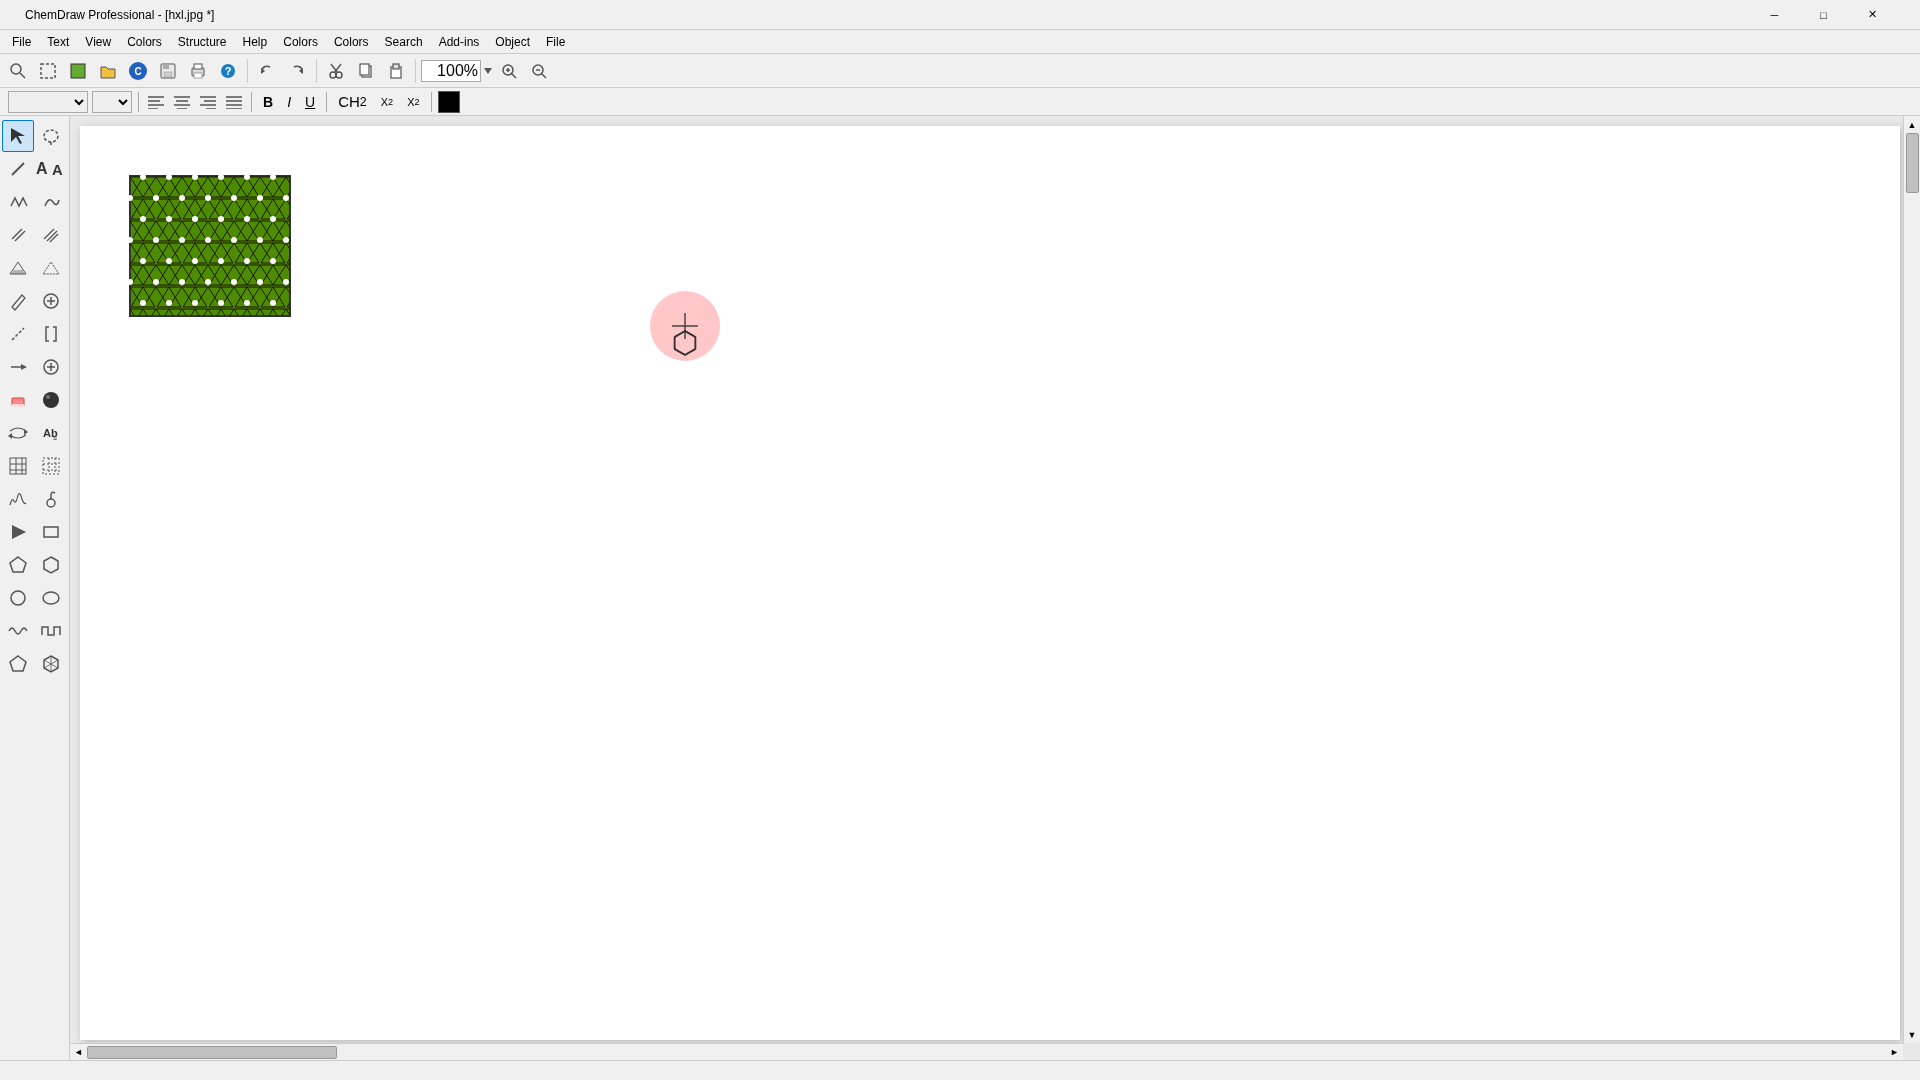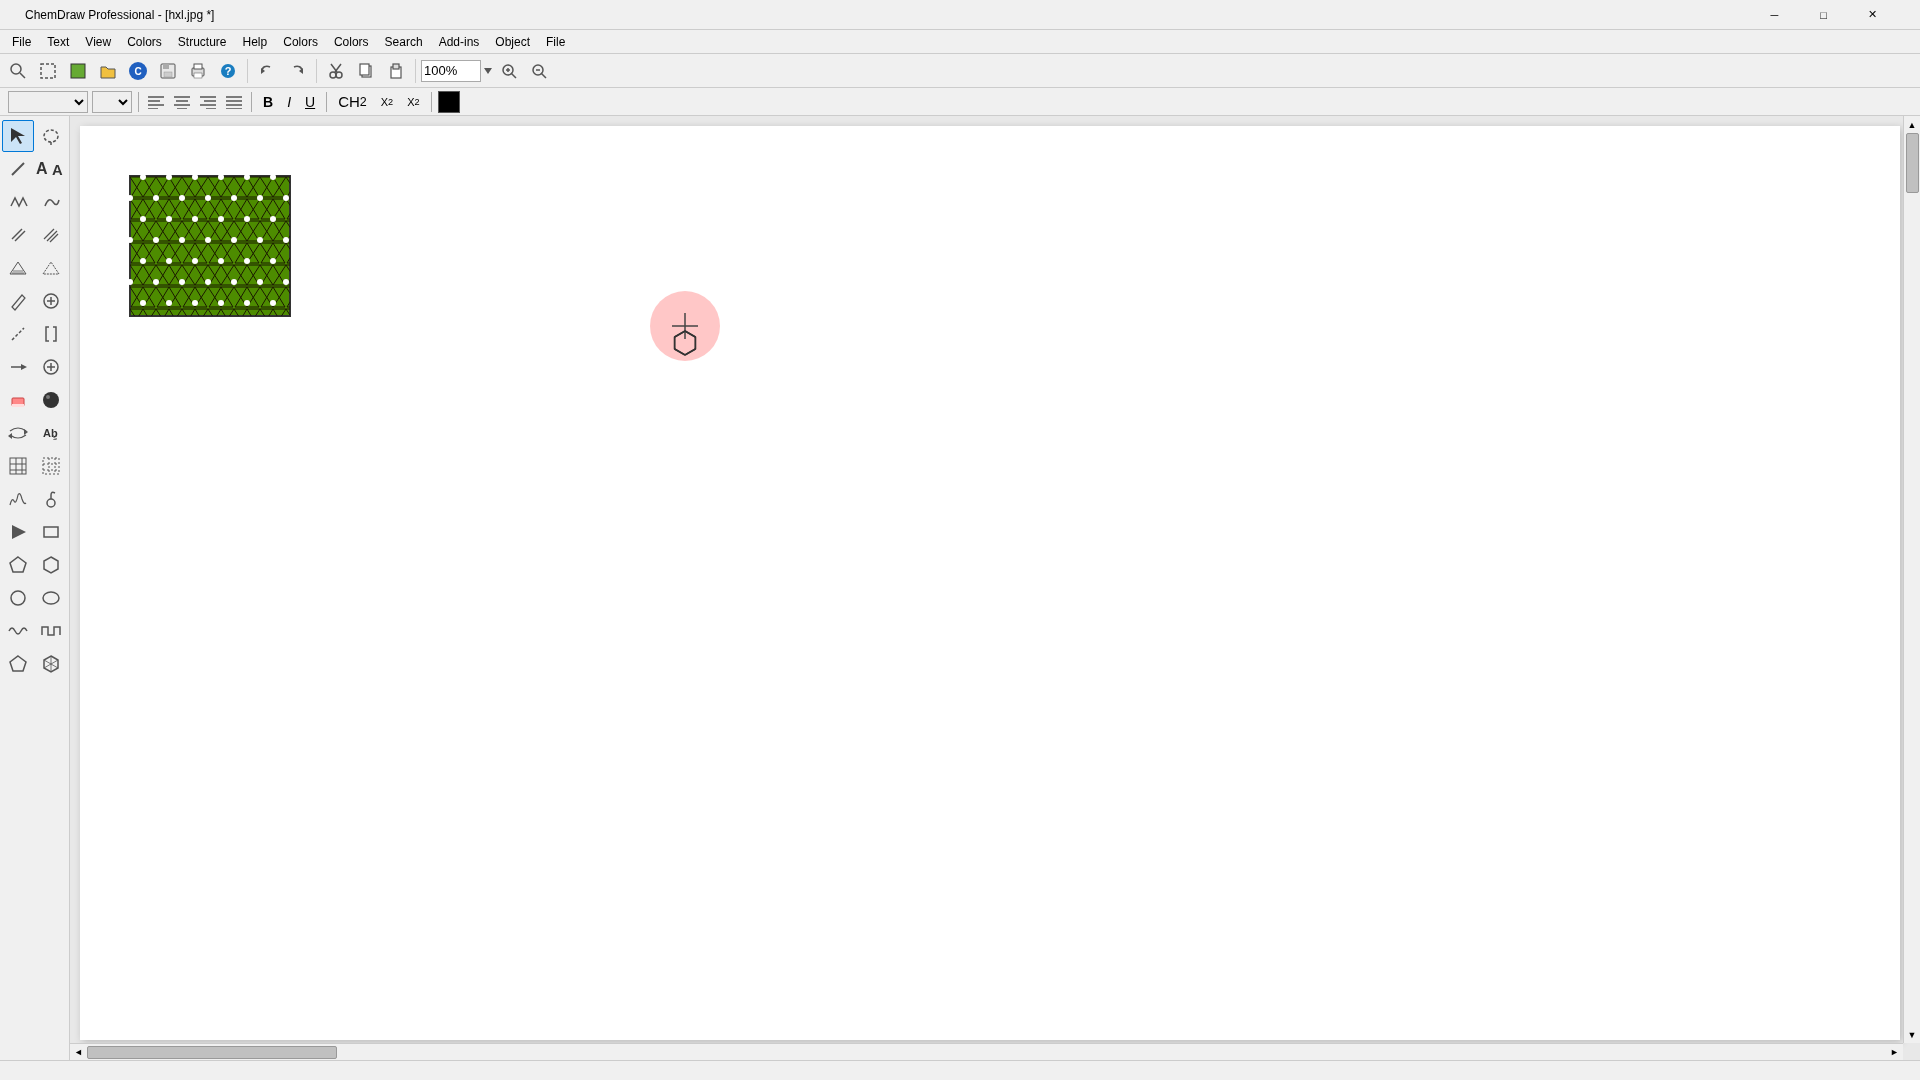--- a/index.html
+++ b/index.html
@@ -54,21 +54,21 @@
       display: flex; align-items: center; justify-content: center;
       cursor: pointer; border: 1px solid transparent;
       border-radius: 2px; font-size: 14px;
     }
     .tb-sep { width: 1px; height: 24px; background: #ccc; margin: 0 3px; }
     .zoom-box {
       display: flex; align-items: center; gap: 2px;
     }
     .zoom-input {
       width: 60px; height: 22px; border: 1px solid #aaa;
-      font-size: 13px; text-align: left; padding: 0 2px;
+      font-size: 16px; text-align: right; padding: 0 2px;
     }
 
     
     #format-bar {
       height: 28px;
       background: #f0f0f0;
       display: flex;
       align-items: center;
       border-bottom: 1px solid #ccc;
       padding: 0 8px;

